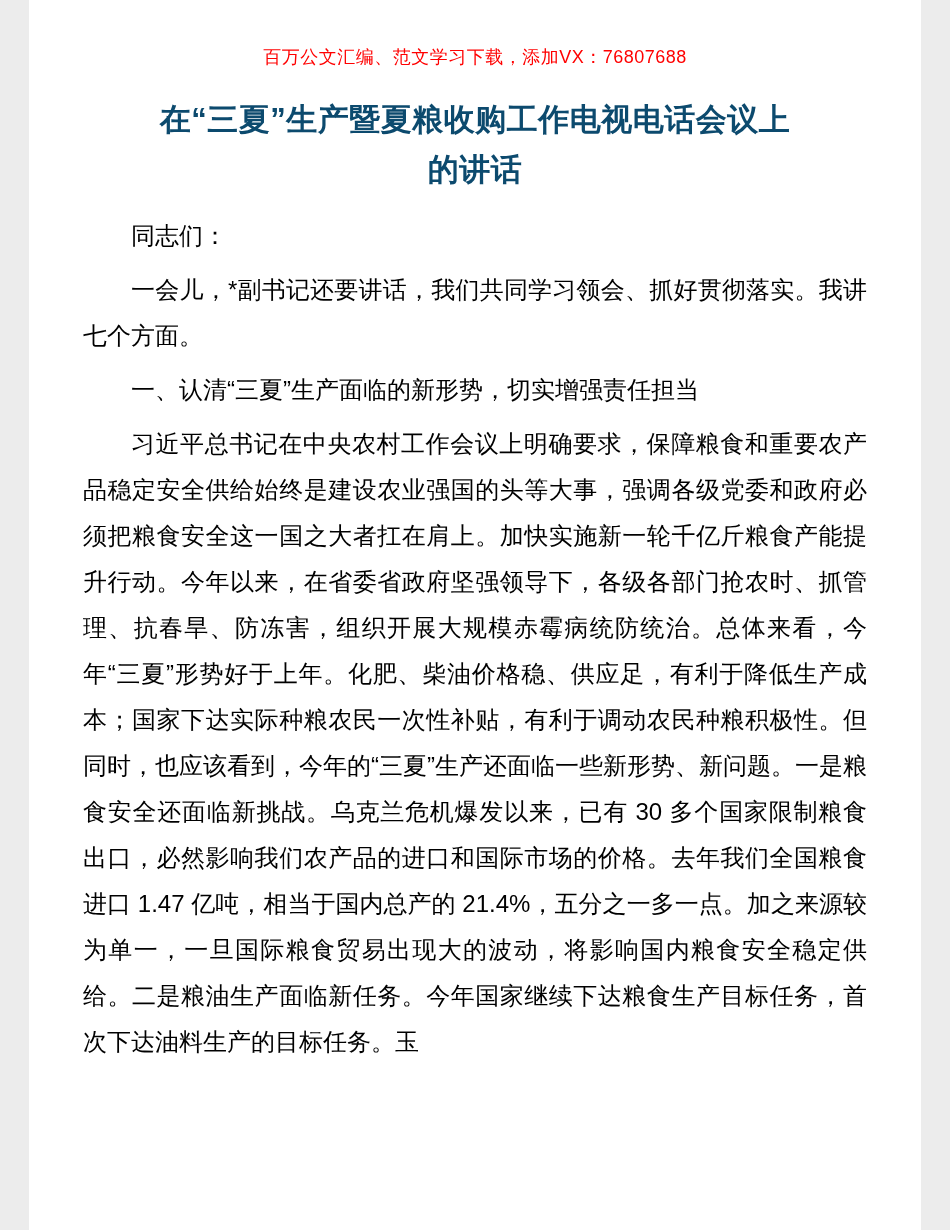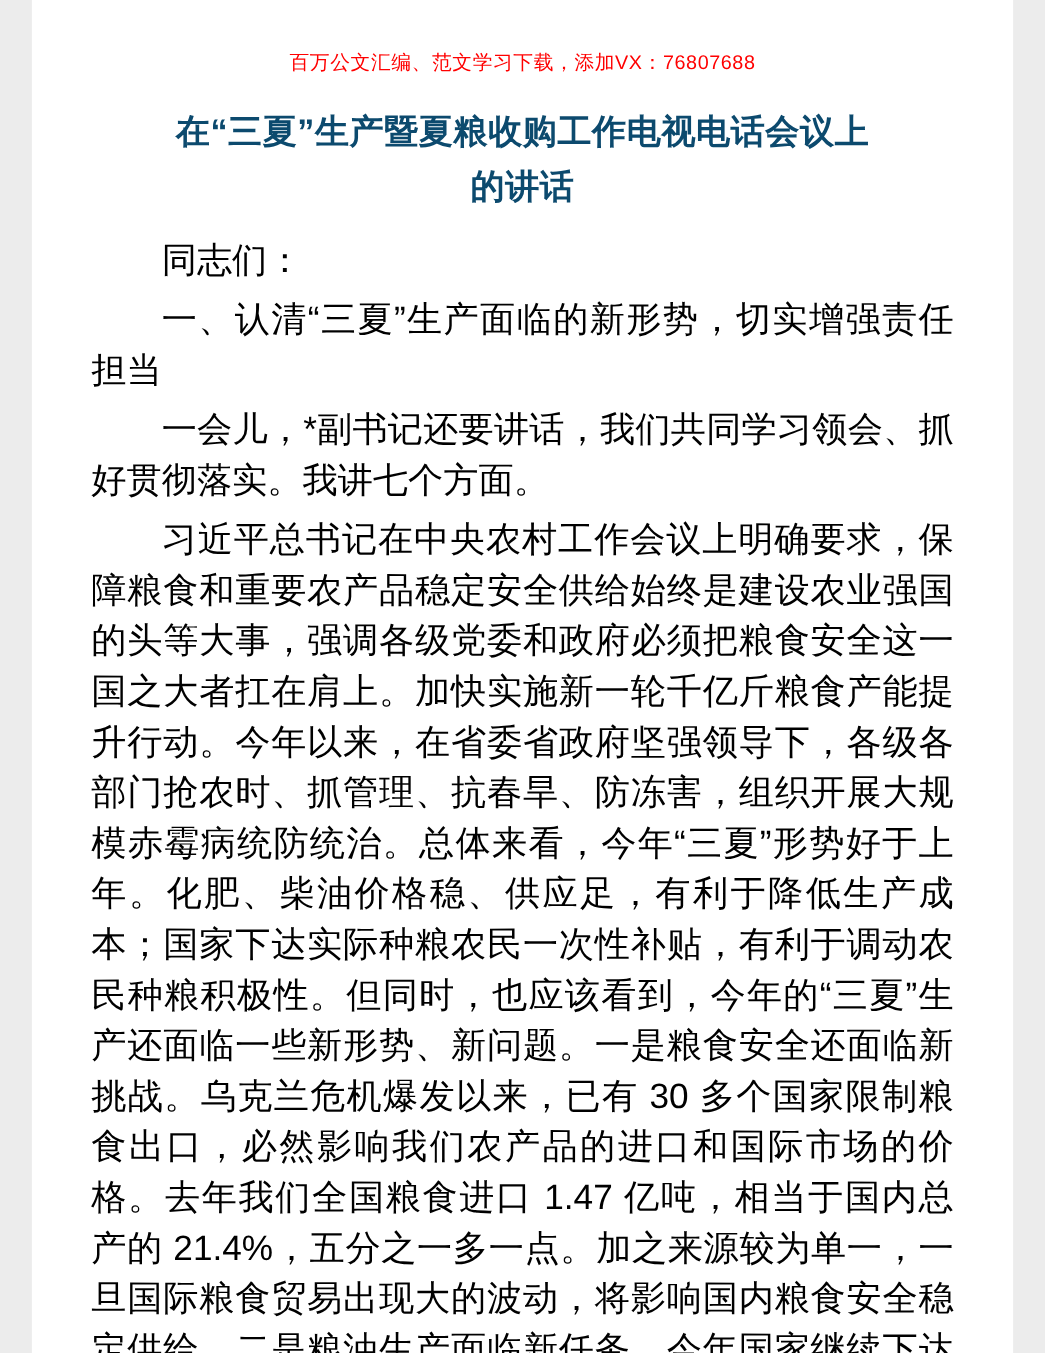--- a/index.html
+++ b/index.html
@@ -38,21 +38,21 @@
     text-align: center;
     line-height: 1.6;
     max-width: 640px;
     margin: 0 auto 18px auto;
     letter-spacing: 0.5px;
   }
   .doc-body {
     color: #000000;
   }
   .para {
-    font-size: 32px;
+    font-size: 24px;
     line-height: 46px;
     text-align: justify;
     text-indent: 2em;
     margin: 0 0 8px 0;
     color: #000000;
     word-break: break-all;
   }
   .para.heading {
     font-weight: normal;
     margin-top: 2px;
@@ -61,18 +61,18 @@
 </style>
 </head>
 <body>
 
 <div class="canvas">
   <div class="page">
     <div class="notice">百万公文汇编、范文学习下载，添加VX：76807688</div>
     <h1 class="doc-title">在“三夏”生产暨夏粮收购工作电视电话会议上的讲话</h1>
     <div class="doc-body">
         <p class="para">同志们：</p>
+        <p class="para">一会儿，*副书记还要讲话，我们共同学习领会、抓好贯彻落实。我讲七个方面。</p>
         <p class="para heading">一、认清“三夏”生产面临的新形势，切实增强责任担当</p>
-        <p class="para">一会儿，*副书记还要讲话，我们共同学习领会、抓好贯彻落实。我讲七个方面。</p>
         <p class="para">习近平总书记在中央农村工作会议上明确要求，保障粮食和重要农产品稳定安全供给始终是建设农业强国的头等大事，强调各级党委和政府必须把粮食安全这一国之大者扛在肩上。加快实施新一轮千亿斤粮食产能提升行动。今年以来，在省委省政府坚强领导下，各级各部门抢农时、抓管理、抗春旱、防冻害，组织开展大规模赤霉病统防统治。总体来看，今年“三夏”形势好于上年。化肥、柴油价格稳、供应足，有利于降低生产成本；国家下达实际种粮农民一次性补贴，有利于调动农民种粮积极性。但同时，也应该看到，今年的“三夏”生产还面临一些新形势、新问题。一是粮食安全还面临新挑战。乌克兰危机爆发以来，已有 30 多个国家限制粮食出口，必然影响我们农产品的进口和国际市场的价格。去年我们全国粮食进口 1.47 亿吨，相当于国内总产的 21.4%，五分之一多一点。加之来源较为单一，一旦国际粮食贸易出现大的波动，将影响国内粮食安全稳定供给。二是粮油生产面临新任务。今年国家继续下达粮食生产目标任务，首次下达油料生产的目标任务。玉</p>
       </div>
   </div>
 </div>
 
 </body></html>

